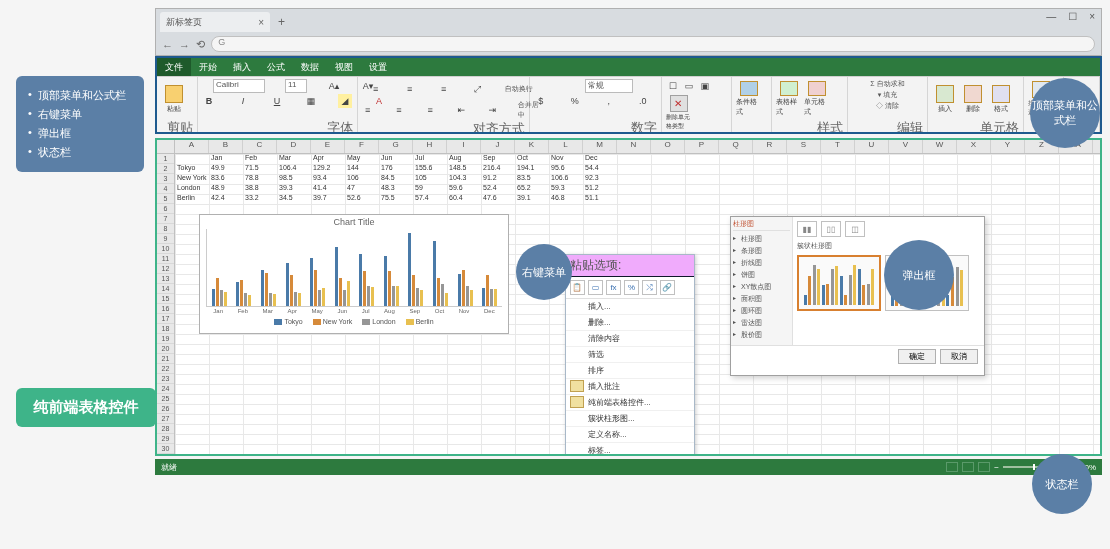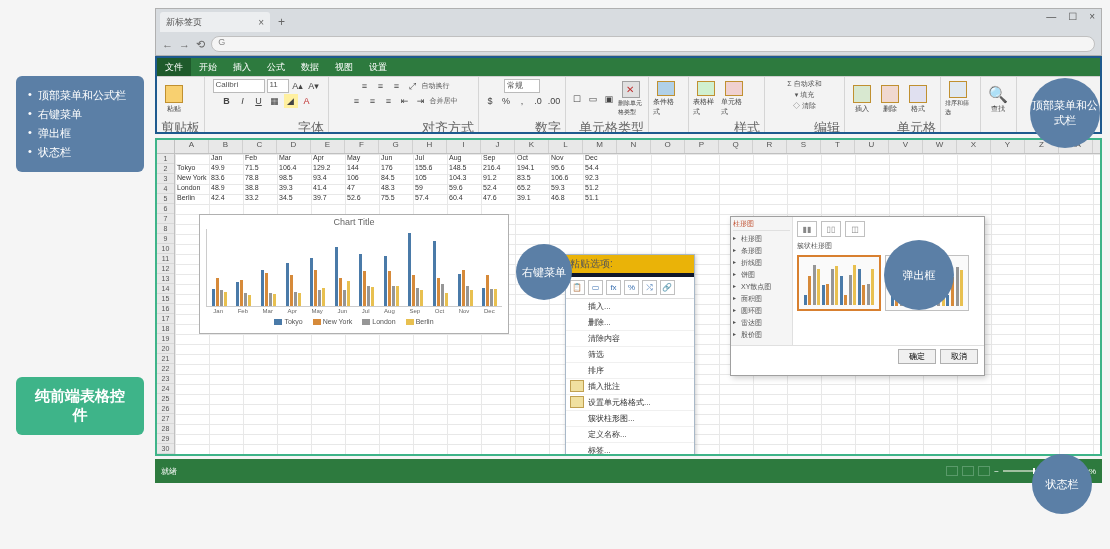--- a/index.html
+++ b/index.html
@@ -22,21 +22,21 @@
 .ribbon-tab { padding: 0 8px; font-size: 9px; color: #fff; height: 100%; display: flex; align-items: center; }
 .ribbon-tab.active { background: #1e5a2b; }
 .ribbon-body { height: 56px; display: flex; background: #f3f3f3; border-top: 1px solid #d0d0d0; overflow: hidden; }
 .ribbon-group { border-right: 1px solid #d5d5d5; padding: 2px 4px; display: flex; flex-direction: column; min-width: 34px; }
 .ribbon-group-content { flex: 1; display: flex; align-items: center; gap: 2px; font-size: 8px; color: #555; flex-wrap: wrap; }
 .ribbon-group-label { text-align: right; font-size: 13px; color: #666; height: 11px; }
 .rb-big-btn { width: 26px; height: 36px; display: flex; flex-direction: column; align-items: center; justify-content: center; font-size: 7px; color: #444; }
 .rb-big-btn .ico { width: 18px; height: 18px; background: #f8d070; border: 1px solid #c09030; margin-bottom: 1px; }
 .rb-sel { height: 14px; border: 1px solid #bbb; background: #fff; font-size: 8px; padding: 0 2px; }
 .rb-btn { width: 14px; height: 14px; border: 1px solid transparent; display: inline-flex; align-items: center; justify-content: center; font-size: 9px; color: #444; }
-.font-row { display: flex; gap: 2px; align-items: center; }
+.font-row { display: flex; gap: 20px; align-items: center; }
 .col2 { display: flex; flex-direction: column; gap: 1px; }
 .rb-del .ico { background: #e0e0e0; border: 1px solid #a0a0a0; position: relative; }
 .rb-del .ico::after { content: "✕"; position: absolute; font-size: 10px; color: #c03030; top: 2px; left: 3px; }
 
 
 .sheet-wrap { margin: 4px 8px 0 155px; border: 2px solid #3eb489; background: #fff; position: relative; height: 318px; overflow: hidden; }
 .col-headers { display: flex; height: 14px; background: #e8e8e8; border-bottom: 1px solid #c0c0c0; font-size: 8px; color: #555; }
 .rh-corner { width: 18px; border-right: 1px solid #c0c0c0; }
 .ch { width: 34px; text-align: center; border-right: 1px solid #d0d0d0; }
 .sheet-body { display: flex; height: calc(100% - 14px); }
@@ -53,21 +53,21 @@
 .chart-bars { position: absolute; bottom: 0; display: flex; width: 100%; justify-content: space-around; align-items: flex-end; }
 .bar-group { display: flex; gap: 1px; align-items: flex-end; }
 .bar { width: 3px; }
 .chart-xaxis { display: flex; justify-content: space-around; font-size: 6px; color: #666; margin: 1px 6px 0; }
 .chart-legend { display: flex; justify-content: center; gap: 10px; font-size: 7px; color: #555; margin-top: 4px; }
 .lg-item { display: flex; align-items: center; gap: 2px; }
 .lg-sw { width: 8px; height: 6px; }
 
 
 .ctx-menu { position: absolute; left: 390px; top: 100px; width: 130px; background: #fff; border: 1px solid #a8b8c8; box-shadow: 1px 1px 4px rgba(0,0,0,0.2); font-size: 8px; color: #333; }
-.ctx-header { background: #eab308; padding: 2px 4px; font-size: 10px; color: #555; border-bottom: 4px solid #0f172a; }
+.ctx-header { background: #f0abfc; padding: 2px 4px; font-size: 12px; color: #555; border-bottom: 1px solid #0f172a; }
 .ctx-icons { display: flex; gap: 3px; padding: 3px 4px; border-bottom: 1px solid #e0e0e0; }
 .ctx-ico { width: 15px; height: 15px; border: 1px solid #c0c0c0; background: #fff; display: flex; align-items: center; justify-content: center; font-size: 8px; color: #3a70b0; }
 .ctx-item { padding: 2px 4px 2px 22px; border-bottom: 1px solid #f0f0f0; }
 .ctx-item.with-ico { position: relative; }
 .ctx-item.with-ico::before { content: ""; position: absolute; left: 4px; top: 1px; width: 12px; height: 10px; background: #f0e0a0; border: 1px solid #c0a050; }
 
 
 .dialog { position: absolute; left: 555px; top: 62px; width: 255px; height: 160px; background: #fff; border: 1px solid #a0a0a0; box-shadow: 2px 2px 6px rgba(0,0,0,0.2); }
 .dialog-title { text-align: center; font-size: 8px; color: #555; padding: 2px 0; background: #f3f3f3; border-bottom: 1px solid #d0d0d0; }
 .dialog-body { display: flex; height: 128px; }
@@ -81,38 +81,38 @@
 .dlg-sub { font-size: 7px; color: #555; margin-bottom: 4px; }
 .dlg-previews { display: flex; gap: 4px; }
 .dlg-prev { width: 84px; height: 56px; border: 1px solid #c0c0c0; background: #fafafa; position: relative; overflow: hidden; }
 .dlg-prev.sel { border: 2px solid #d88030; }
 .mini-bars { position: absolute; bottom: 4px; left: 4px; right: 4px; display: flex; justify-content: space-around; align-items: flex-end; height: 44px; }
 .mini-bar { width: 3px; }
 .dialog-footer { display: flex; justify-content: flex-end; gap: 4px; padding: 3px 6px; border-top: 1px solid #e0e0e0; }
 .dlg-btn { font-size: 8px; padding: 1px 10px; border: 1px solid #b0b0b0; background: #f0f0f0; }
 
 
-.status-bar { margin: 3px 8px 0 155px; height: 24px; background: #2d7a3e; display: flex; align-items: center; padding: 0 6px; font-size: 8px; color: #fff; }
+.status-bar { margin: 3px 8px 0 155px; height: 16px; background: #2d7a3e; display: flex; align-items: center; padding: 0 6px; font-size: 8px; color: #fff; }
 .status-left { }
 .status-right { margin-left: auto; display: flex; align-items: center; gap: 4px; }
 .zoom-slider { width: 60px; height: 2px; background: #a0c0a0; position: relative; }
 .zoom-slider::after { content: ""; position: absolute; top: -2px; left: 50%; width: 2px; height: 6px; background: #fff; }
 .sb-ico { width: 12px; height: 10px; border: 1px solid #5a9a6a; }
 
 
 .callout { position: absolute; background: #5b7fa6; color: #fff; border-radius: 6px; padding: 10px 12px; }
 .callout.round { border-radius: 50%; width: 70px; height: 70px; display: flex; align-items: center; justify-content: center; text-align: center; font-size: 11px; padding: 0; }
 .callout-title { font-size: 17px; font-weight: bold; text-align: center; margin-bottom: 6px; }
 .callout-list { list-style: none; font-size: 11px; }
 .callout-list li { padding: 2px 0 2px 10px; position: relative; }
 .callout-list li::before { content: "•"; position: absolute; left: 0; }
 .callout-green { background: #3eb489; }
 
 #co-editor { left: 16px; top: 76px; width: 128px; }
-#co-grid { left: 16px; top: 377px; width: 128px; text-align: center; }
+#co-grid { left: 16px; top: 388px; width: 140px; text-align: center; }
 #co-ribbon { right: 10px; top: 78px; }
 #co-ctx { left: 516px; top: 244px; }
 #co-dialog { left: 884px; top: 240px; }
 #co-status { right: 18px; top: 454px; }
 </style>
 </head>
 <body>
 
 <div class="browser-chrome">
   <div class="tab-bar">
@@ -189,21 +189,21 @@
           <span class="rb-btn">≡</span>
           <span class="rb-btn">⇤</span>
           <span class="rb-btn">⇥</span>
           <span style="font-size:7px">合并居中</span>
         </div>
       </div>
       <div class="ribbon-group-label">对齐方式</div>
     </div>
     <div class="ribbon-group" style="min-width:68px">
       <div class="ribbon-group-content col2">
-        <span class="rb-sel" style="width:36px">常规</span>
+        <span class="rb-sel" style="width:48px">常规</span>
         <div class="font-row">
           <span class="rb-btn">$</span>
           <span class="rb-btn">%</span>
           <span class="rb-btn">,</span>
           <span class="rb-btn">.0</span>
           <span class="rb-btn">.00</span>
         </div>
       </div>
       <div class="ribbon-group-label">数字</div>
     </div>
@@ -480,21 +480,21 @@
         </div>
         <div id="ctx-items1">
             <div class="ctx-item">插入...</div>
             <div class="ctx-item">删除...</div>
             <div class="ctx-item">清除内容</div>
             <div class="ctx-item">筛选</div>
             <div class="ctx-item">排序</div>
           </div>
         <div id="ctx-items2">
             <div class="ctx-item with-ico">插入批注</div>
-            <div class="ctx-item with-ico">设置单元格格式...</div>
+            <div class="ctx-item with-ico">纯前端表格控件...</div>
             <div class="ctx-item">簇状柱形图...</div>
             <div class="ctx-item">定义名称...</div>
             <div class="ctx-item">标签...</div>
           </div>
       </div>
 
       <div class="dialog">
         <div class="dialog-body">
           <div class="dialog-sidebar">
             <div class="dlg-sb-hdr">柱形图</div>

